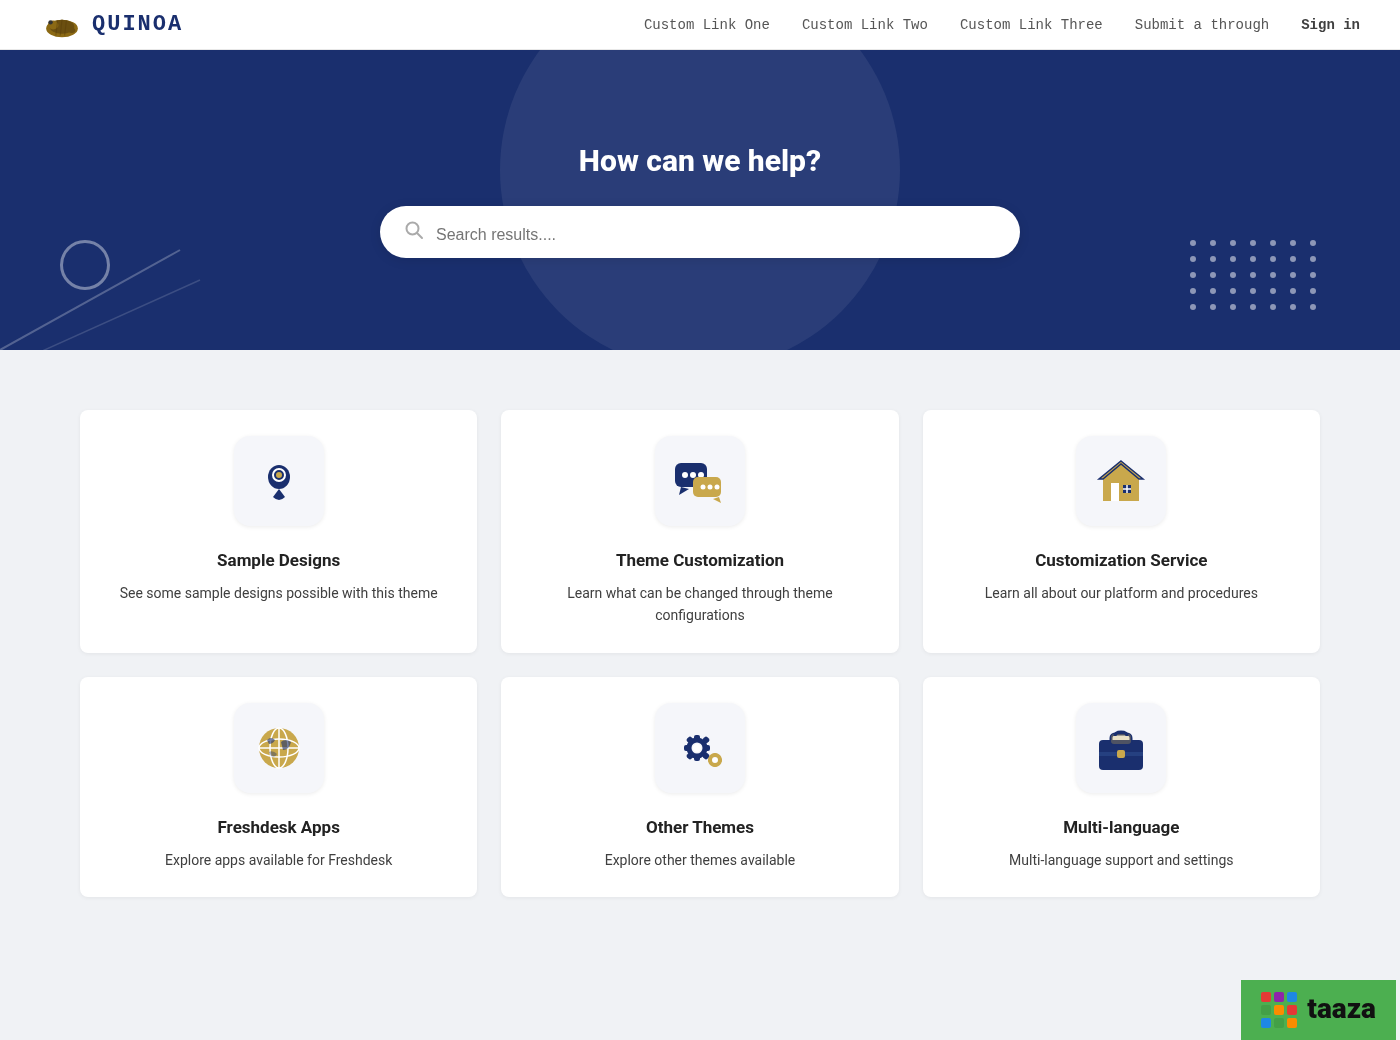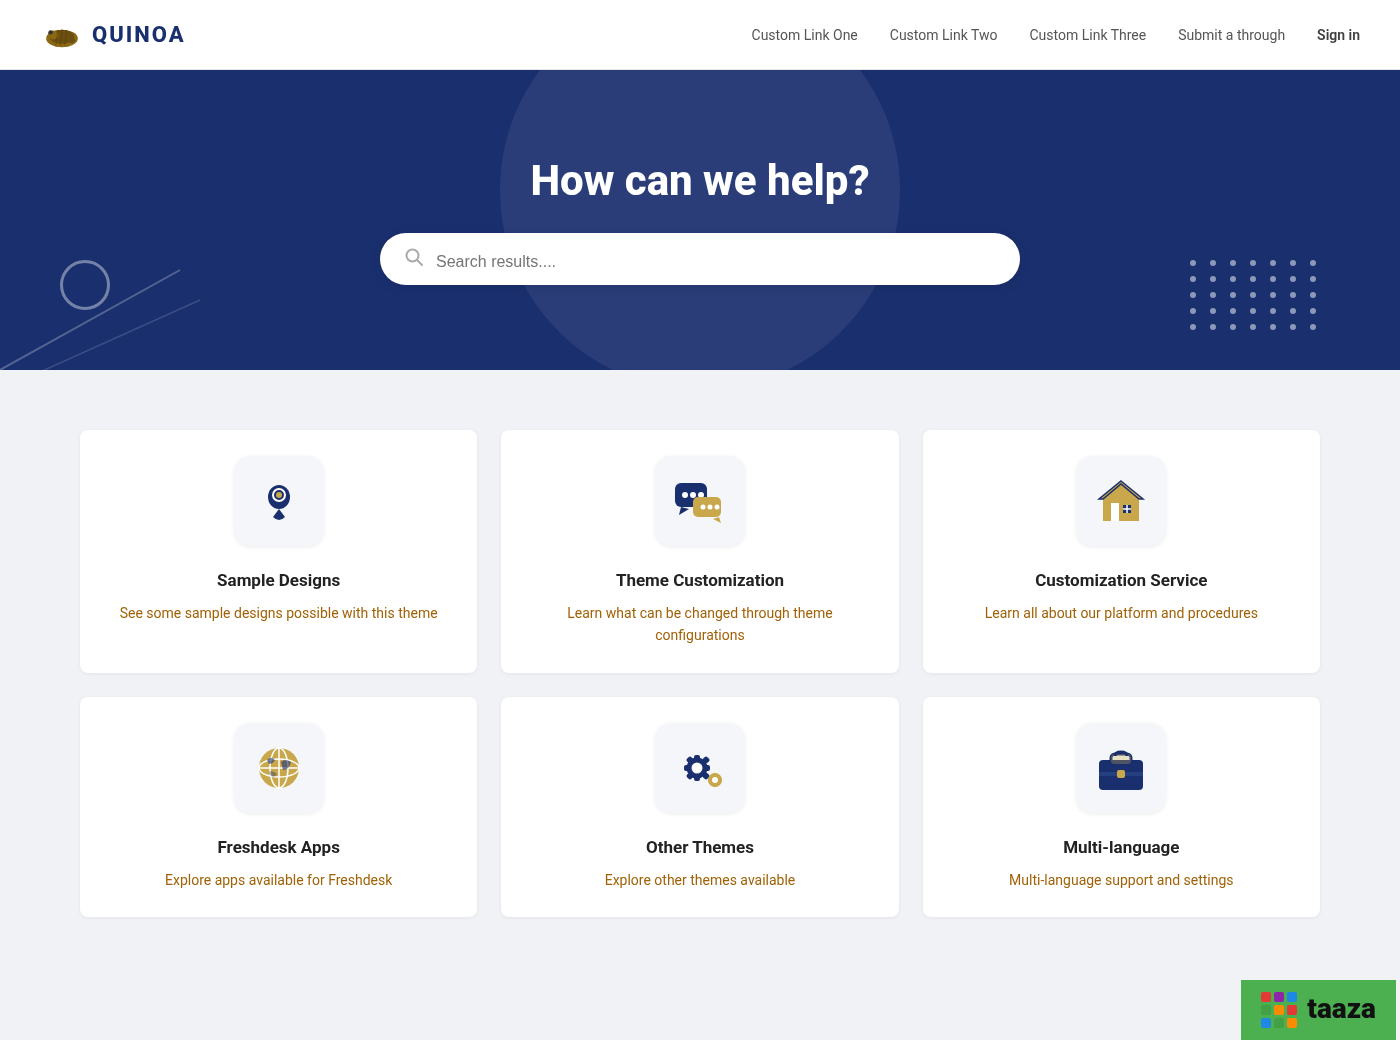--- a/index.html
+++ b/index.html
@@ -1,26 +1,27 @@
 <!DOCTYPE html>
 <html><head>
   <meta charset="utf-8">
   <style>
     * { margin: 0; padding: 0; box-sizing: border-box; }
     body { font-family: -apple-system, BlinkMacSystemFont, 'Segoe UI', Roboto, sans-serif; background: #f0f2f5; }
 
     
     .header {
       background: #fff;
-      height: 70px;
+      height: 50px;
       display: flex;
       align-items: center;
       justify-content: space-between;
       padding: 0 40px;
       border-bottom: 1px solid #e8e8e8;
+      font-family: Liberation Mono, monospace;
     }
     .logo-area {
       display: flex;
       align-items: center;
       gap: 8px;
     }
     .logo-icon {
       width: 44px;
       height: 32px;
     }
@@ -49,21 +50,21 @@
       display: flex;
       flex-direction: column;
       align-items: center;
       justify-content: center;
       position: relative;
       overflow: hidden;
       padding: 60px 20px;
     }
     .hero-title {
       color: #fff;
-      font-size: 42px;
+      font-size: 30px;
       font-weight: 800;
       margin-bottom: 28px;
       text-align: center;
       z-index: 2;
     }
     .search-bar {
       background: #fff;
       border-radius: 40px;
       display: flex;
       align-items: flex-end;
@@ -166,21 +167,21 @@
       box-shadow: 0 1px 4px rgba(0,0,0,0.08);
     }
     .card-title {
       font-size: 17px;
       font-weight: 700;
       color: #222;
       margin-bottom: 12px;
     }
     .card-desc {
       font-size: 14px;
-      color: #a16207;
+      color: #404040;
       line-height: 1.6;
     }
 
     
     .taaza-watermark {
       position: fixed;
       bottom: 0;
       right: 4px;
       background: #4caf50;
       padding: 12px 20px;

